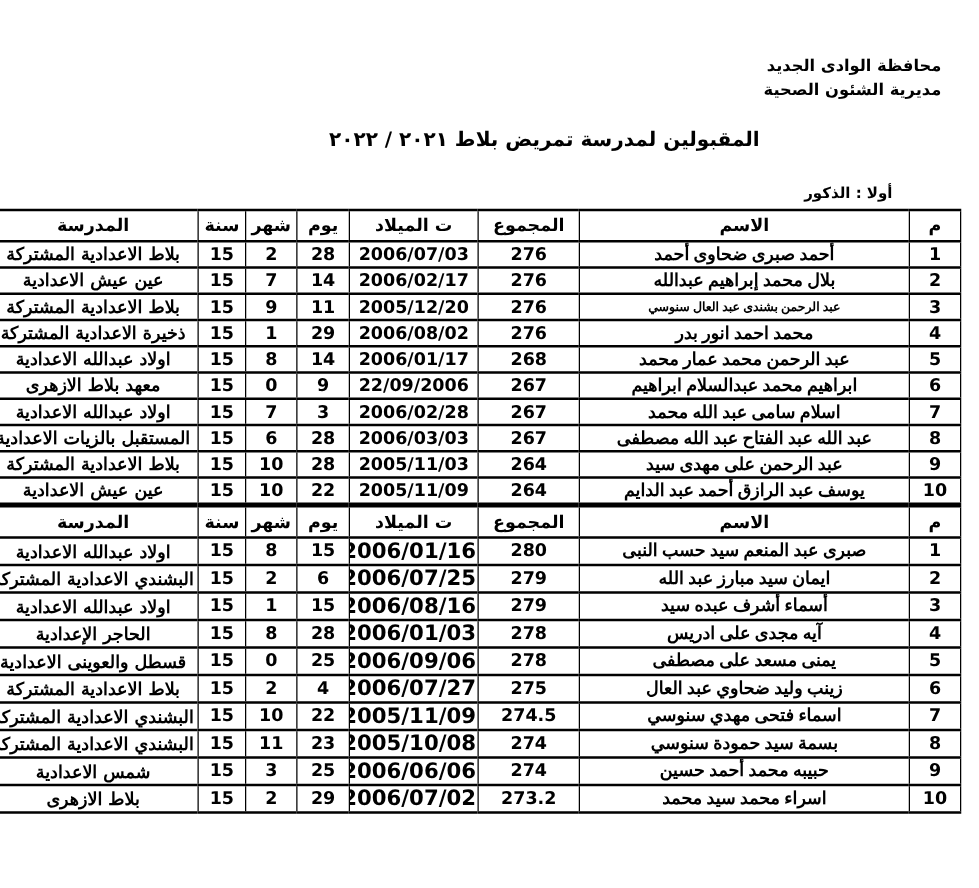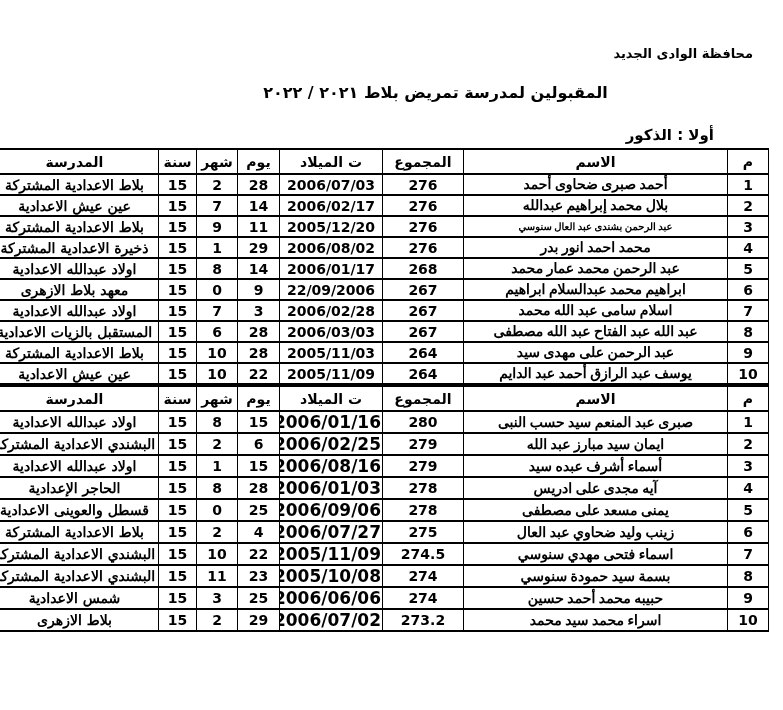--- a/index.html
+++ b/index.html
@@ -13,21 +13,21 @@
   .letterhead{margin:12px 30px 0 0;text-align:right;}
   .letterhead div{font-weight:bold;font-size:13px;line-height:19px;}
   
   .doc-title{
     margin-top:19px;text-align:center;font-weight:bold;font-size:16px;
     position:relative;left:44px;line-height:22px;
   }
   
   .section-heading{
     text-align:right;margin:0 69px 2px 0;
-    font-weight:bold;font-size:15px;line-height:22px;
+    font-weight:bold;font-size:12px;line-height:22px;
   }
   .section-heading.first{margin-top:20px;}
   .section-heading.second{margin-top:1px;}
   
   table.roster{
     border-collapse:collapse;table-layout:fixed;
     width:756px;margin:0 14px 0 0;direction:rtl;
   }
   table.roster th,table.roster td{
     border:1px solid #000;border-top:2px solid #000;border-bottom:2px solid #000;
@@ -52,20 +52,21 @@
   .females td.col-dob{font-size:17px;}
   td.light{font-weight:normal;font-size:11px;}
 </style>
 </head>
 <body>
 
 <div class="page">
 
   <div class="letterhead">
     <div>محافظة الوادى الجديد</div>
+    <div>مديرية الشئون الصحية</div>
   </div>
 
   <div class="doc-title">المقبولين لمدرسة تمريض بلاط ٢٠٢١ / ٢٠٢٢</div>
 
   <div class="section-heading first">أولا : الذكور</div>
 
   <table class="roster males">
     <thead>
       <tr>
         <th class="col-num">م</th>
@@ -204,21 +205,21 @@
           <td class="col-dob">2006/01/16</td>
           <td class="col-day">15</td>
           <td class="col-month">8</td>
           <td class="col-year">15</td>
           <td class="col-school">اولاد عبدالله الاعدادية</td>
         </tr>
         <tr>
           <td class="col-num">2</td>
           <td class="col-name">ايمان سيد مبارز عبد الله</td>
           <td class="col-total">279</td>
-          <td class="col-dob">2006/02/25</td>
+          <td class="col-dob">2006/07/25</td>
           <td class="col-day">6</td>
           <td class="col-month">2</td>
           <td class="col-year">15</td>
           <td class="col-school">البشندي الاعدادية المشتركة</td>
         </tr>
         <tr>
           <td class="col-num">3</td>
           <td class="col-name">أسماء أشرف عبده سيد</td>
           <td class="col-total">279</td>
           <td class="col-dob">2006/08/16</td>

